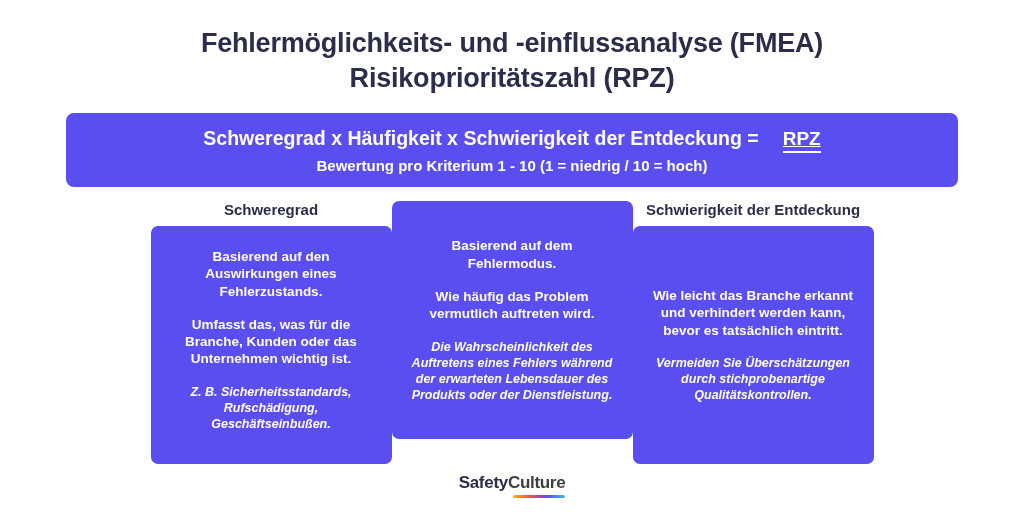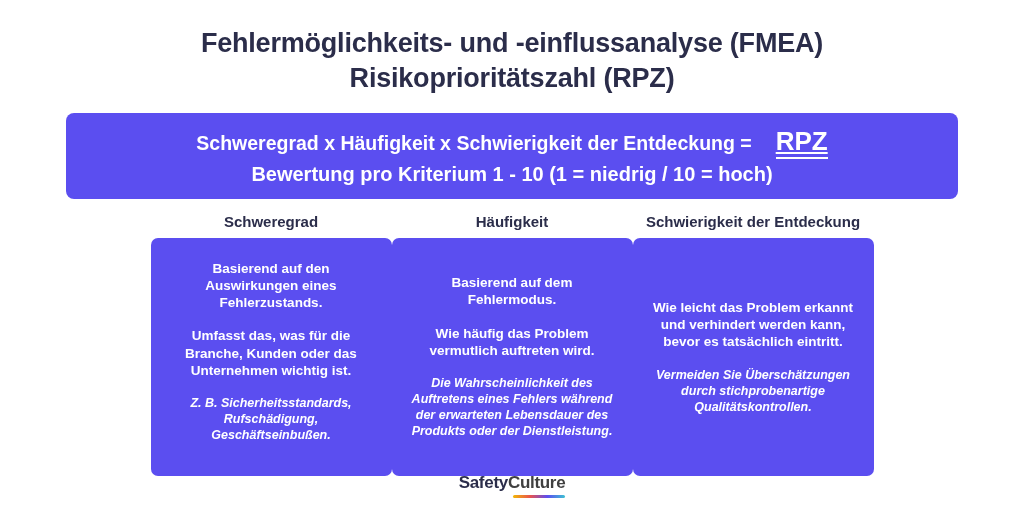--- a/index.html
+++ b/index.html
@@ -44,29 +44,29 @@
   .formula-main {
     font-size: 19.5px;
     font-weight: bold;
     line-height: 1.2;
     display: flex;
     justify-content: center;
     align-items: baseline;
     gap: 24px;
   }
   .formula-rpz {
-    font-size: 26px;
+    font-size: 19px;
     font-weight: bold;
     border-bottom: 2px solid #ffffff;
     padding-bottom: 1px;
     line-height: 1.1;
     text-decoration: underline;
   }
   .formula-sub {
-    font-size: 20px;
+    font-size: 15px;
     font-weight: bold;
     margin-top: 4px;
   }
   .columns {
     margin: 14px auto 0 auto;
     width: 723px;
     display: flex;
     justify-content: space-between;
   }
   .col {
@@ -157,32 +157,31 @@
     <div class="col">
       <div class="col-head">Schweregrad</div>
       <div class="card">
         <div class="para">Basierend auf den Auswirkungen eines Fehlerzustands.</div>
         <div class="para">Umfasst das, was für die Branche, Kunden oder das Unternehmen wichtig ist.</div>
         <div class="para italic">Z. B. Sicherheitsstandards, Rufschädigung, Geschäftseinbußen.</div>
       </div>
     </div>
 
     <div class="col">
-      <div class="col-head">Häufigkeit</div>
       <div class="card center-card">
         <div class="para">Basierend auf dem Fehlermodus.</div>
         <div class="para">Wie häufig das Problem vermutlich auftreten wird.</div>
         <div class="para italic">Die Wahrscheinlichkeit des Auftretens eines Fehlers während der erwarteten Lebensdauer des Produkts oder der Dienstleistung.</div>
       </div>
     </div>
 
     <div class="col">
       <div class="col-head">Schwierigkeit der Entdeckung</div>
       <div class="card center-card">
-        <div class="para">Wie leicht das Problem erkannt und verhindert werden kann, bevor es tatsächlich eintritt.</div>
+        <div class="para">Wie leicht das Branche erkannt und verhindert werden kann, bevor es tatsächlich eintritt.</div>
         <div class="para italic">Vermeiden Sie Überschätzungen durch stichprobenartige Qualitätskontrollen.</div>
       </div>
     </div>
 
   </div>
 
   <div class="footer">
     <span class="logo">
       <span class="safety">Safety</span><span class="culture">Culture</span>
       <span class="logo-underline"></span>

